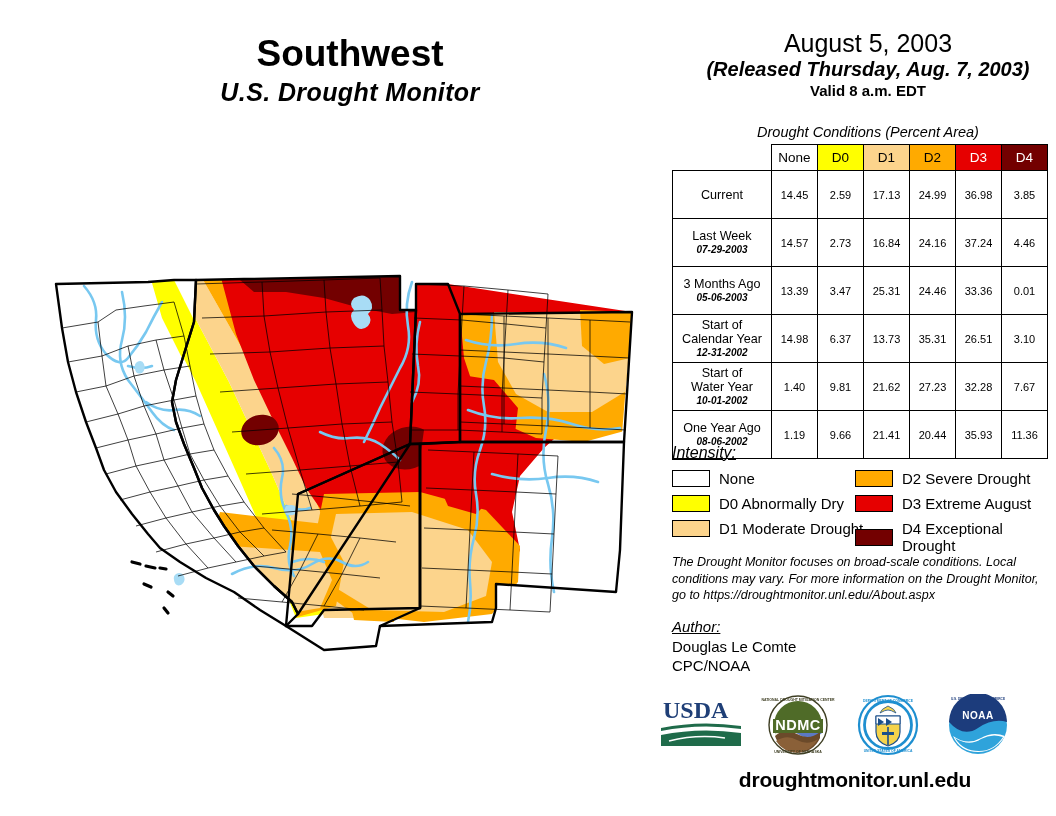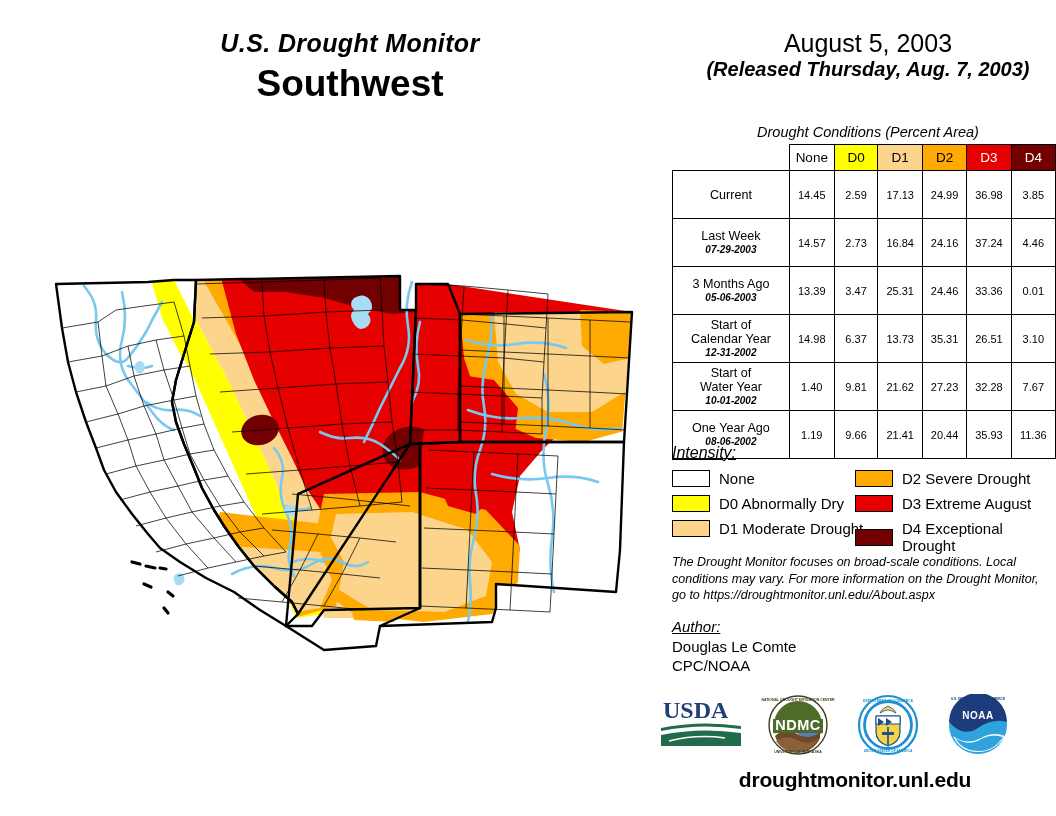--- a/index.html
+++ b/index.html
@@ -95,21 +95,21 @@
     width: 45px;
     font-size: 13.5px;
     font-weight: normal;
   }
   .rowlabel {
     width: 96px;
     height: 47px;
     font-weight: bold;
     font-size: 12.6px;
     line-height: 14px;
-    padding: 0 12px !important;
+    padding: 0 1px !important;
   }
   .rowlabel .sub {
     display: block;
     font-weight: bold;
     font-style: italic;
     font-size: 10px;
     line-height: 12px;
     margin-top: 1px;
   }
   .datacell {
@@ -193,27 +193,28 @@
     top: 262px;
     width: 640px;
     height: 400px;
   }
   #map-svg { display: block; }
 </style>
 </head>
 <body>
 
 <div id="title-block">
+  <div id="title-line2">Southwest</div>
   <div id="title-line1">U.S. Drought Monitor</div>
-  <div id="title-line2">Southwest</div>
 </div>
 
 <div id="date-block">
   <div id="date-main">August 5, 2003</div>
   <div id="date-released">(Released Thursday, Aug. 7, 2003)</div>
+  <div id="date-valid">Valid 8 a.m. EDT</div>
 </div>
 
 <div id="table-caption">Drought Conditions (Percent Area)</div>
 <table id="drought-table">
   <thead>
     <tr>
       <th class="corner"></th>
     <th style="background: rgb(255, 255, 255); color: rgb(0, 0, 0);">None</th>
         <th style="background: rgb(255, 255, 0); color: rgb(0, 0, 0);">D0</th>
         <th style="background: rgb(252, 212, 140); color: rgb(0, 0, 0);">D1</th>

